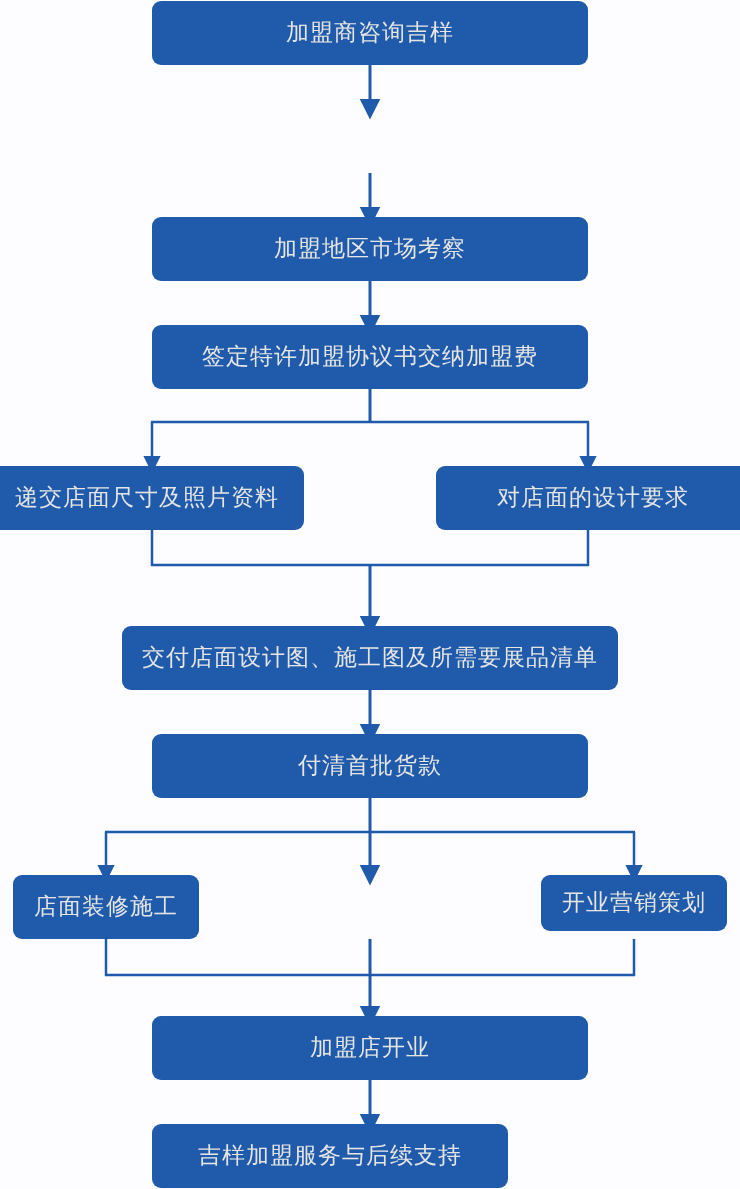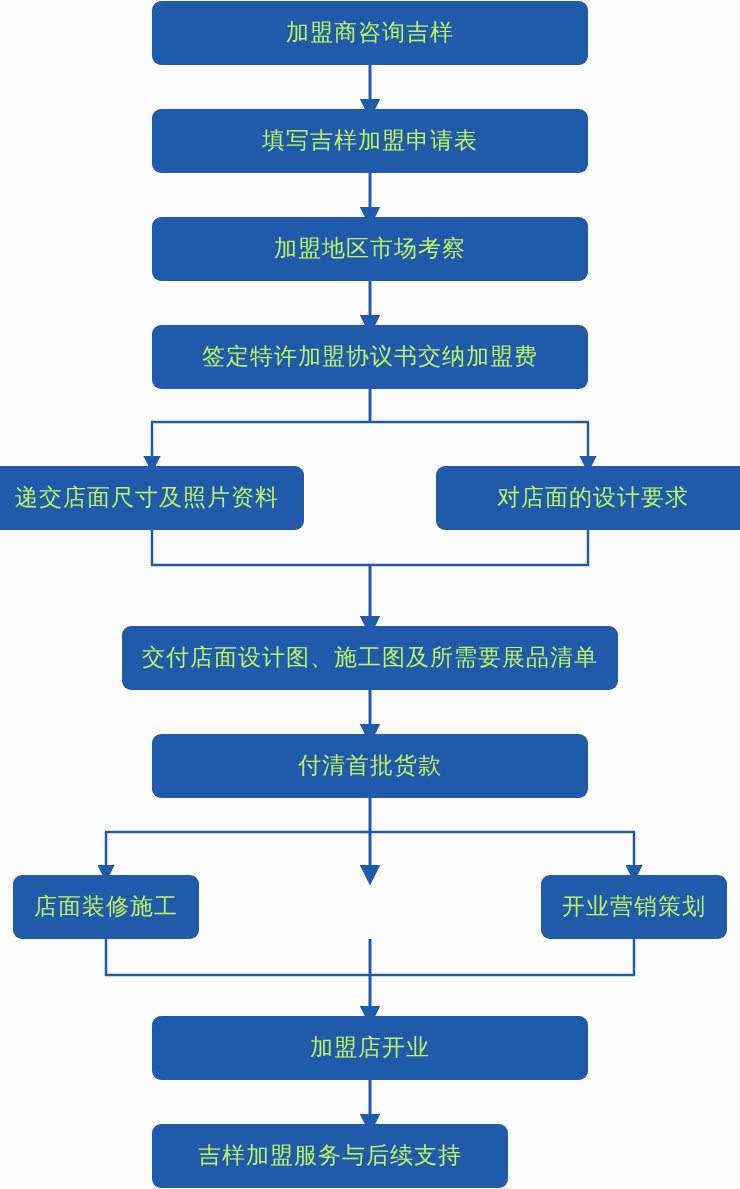--- a/index.html
+++ b/index.html
@@ -28,21 +28,21 @@
     pointer-events: none;
   }
   .node {
     position: absolute;
     box-sizing: border-box;
     background: #1F5AAB;
     border-radius: 9px;
     display: flex;
     align-items: center;
     justify-content: center;
-    color: #bef264;
+    color: #e5e5e5;
     font-size: 23px;
     letter-spacing: 1px;
     line-height: 1.2;
     text-align: center;
     white-space: nowrap;
     overflow: hidden;
   }
   .node-label {
     display: block;
   }
@@ -91,23 +91,20 @@
       <line x1="370" y1="975" x2="370" y2="1007" stroke-width="3" marker-end="url(#arrowhead)"></line>
 
       <line x1="370" y1="1080" x2="370" y2="1115" stroke-width="3" marker-end="url(#arrowhead)"></line>
     </g>
   </svg>
 
   <div class="node" style="left:152px; top:1px; width:436px; height:64px;">
     <span class="node-label">加盟商咨询吉样</span>
   </div>
 
-  <div class="node" style="left:152px; top:109px; width:436px; height:64px;">
-    <span class="node-label">填写吉样加盟申请表</span>
-  </div>
 
   <div class="node" style="left:152px; top:217px; width:436px; height:64px;">
     <span class="node-label">加盟地区市场考察</span>
   </div>
 
   <div class="node" style="left:152px; top:325px; width:436px; height:64px;">
     <span class="node-label">签定特许加盟协议书交纳加盟费</span>
   </div>
 
   <div class="node" style="left:-10px; top:466px; width:314px; height:64px; border-radius:9px;">
@@ -124,21 +121,21 @@
 
   <div class="node" style="left:152px; top:734px; width:436px; height:64px;">
     <span class="node-label">付清首批货款</span>
   </div>
 
   <div class="node" style="left:13px; top:875px; width:186px; height:64px;align-items:center;">
     <span class="node-label">店面装修施工</span>
   </div>
 
 
-  <div class="node" style="left:541px; top:875px; width:186px; height:64px;">
+  <div class="node" style="left:541px; top:875px; width:186px; height:56px;">
     <span class="node-label">开业营销策划</span>
   </div>
 
   <div class="node" style="left:152px; top:1016px; width:436px; height:64px;">
     <span class="node-label">加盟店开业</span>
   </div>
 
   <div class="node" style="left:152px; top:1124px; width:356px; height:64px;">
     <span class="node-label">吉样加盟服务与后续支持</span>
   </div>

